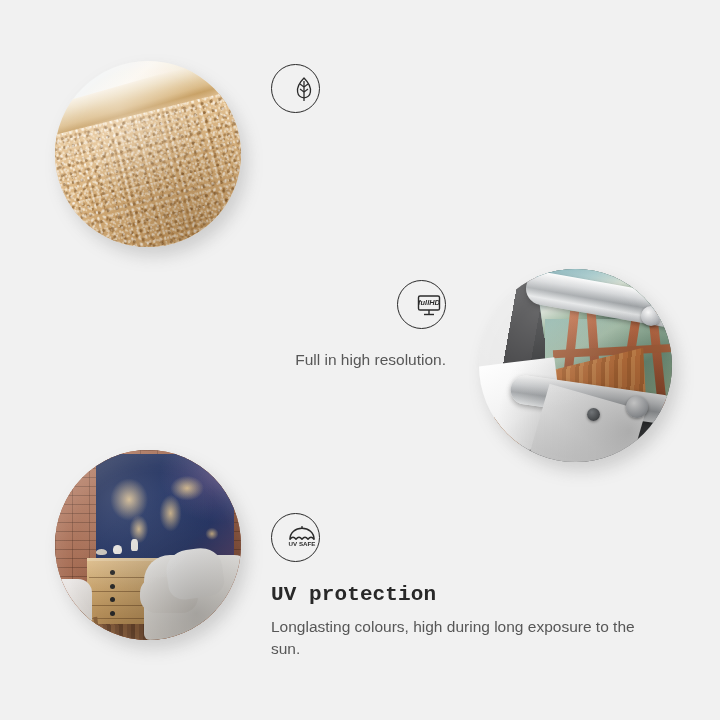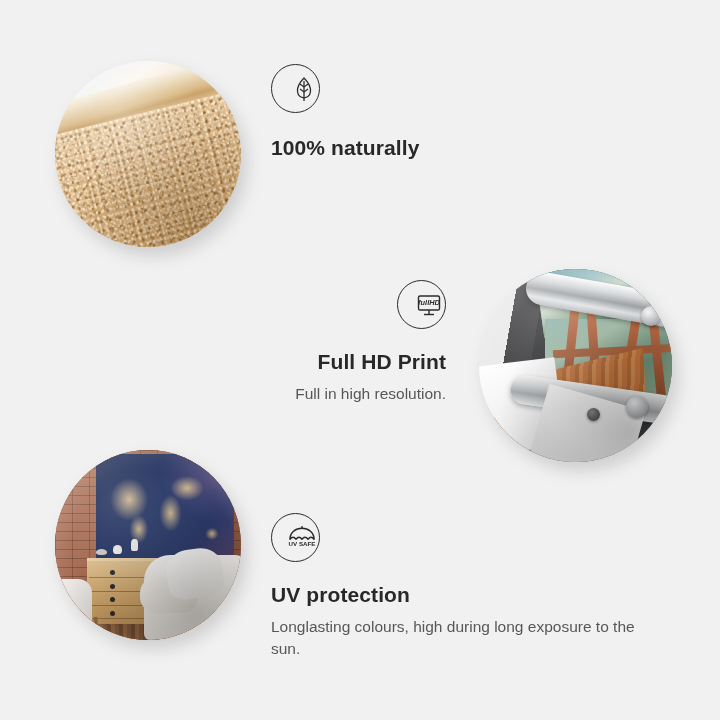--- a/index.html
+++ b/index.html
@@ -250,21 +250,21 @@
   #feature-natural { left:271px; top:64px; }
   #feature-natural .badge{ margin-bottom:22px; }
   #feature-natural .feature-title{ margin-bottom:9px; }
 
   #feature-fullhd { left:210px; top:280px; width:236px; text-align:right; }
   #feature-fullhd .badge{ margin:0 0 20px auto; }
   #feature-fullhd .feature-title{ margin-bottom:9px; }
 
   #feature-uv { left:271px; top:513px; width:365px; }
   #feature-uv .badge{ margin-bottom:20px; }
-  #feature-uv .feature-title{ margin-bottom:9px; }
+  #feature-uv .feature-title{ margin-bottom:9px;font-family:Liberation Mono, monospace; }
 </style>
 </head>
 <body>
 
 <div class="stage">
 
   <div class="photo" id="photo-cork">
     <div class="layer-sky"></div>
     <div class="layer-edge"></div>
     <div class="layer-cork"></div>
@@ -335,33 +335,31 @@
     <div class="badge">
       <svg width="30" height="30" viewBox="0 0 30 30" aria-hidden="true">
         <path d="M15 4 C9.5 9.5 8 14 8.6 18 C9.1 21.6 11.8 23.6 15 23.8 C18.2 23.6 20.9 21.6 21.4 18 C22 14 20.5 9.5 15 4 Z" fill="none" stroke="#2b2b2b" stroke-width="1.3" stroke-linejoin="round"></path>
         <line x1="15" y1="7" x2="15" y2="27" stroke="#2b2b2b" stroke-width="1.3"></line>
         <line x1="15" y1="13" x2="11" y2="10" stroke="#2b2b2b" stroke-width="1.1"></line>
         <line x1="15" y1="13" x2="19" y2="10" stroke="#2b2b2b" stroke-width="1.1"></line>
         <line x1="15" y1="18" x2="11" y2="15" stroke="#2b2b2b" stroke-width="1.1"></line>
         <line x1="15" y1="18" x2="19" y2="15" stroke="#2b2b2b" stroke-width="1.1"></line>
       </svg>
     </div>
-    <div class="feature-title">100% naturally</div>
   </div>
 
   <div class="feature" id="feature-fullhd">
     <div class="badge">
       <svg width="32" height="32" viewBox="0 0 32 32" aria-hidden="true">
         <rect x="5.5" y="7" width="21" height="14" rx="1.6" fill="none" stroke="#2b2b2b" stroke-width="1.4"></rect>
         <line x1="16" y1="21" x2="16" y2="25.5" stroke="#2b2b2b" stroke-width="1.4"></line>
         <line x1="11" y1="25.5" x2="21" y2="25.5" stroke="#2b2b2b" stroke-width="1.4"></line>
         <text x="16" y="16.4" text-anchor="middle" font-family="Liberation Sans, sans-serif" font-size="7.4" font-weight="bold" font-style="italic" fill="#2b2b2b">fullHD</text>
       </svg>
     </div>
-    <div class="feature-title">Full HD Print</div>
     <div class="feature-desc">Full in high resolution.</div>
   </div>
 
   <div class="feature" id="feature-uv">
     <div class="badge">
       <svg width="34" height="34" viewBox="0 0 34 34" aria-hidden="true">
         <path d="M5 18.2 C5 11.6 10.4 7.2 17 7.2 C23.6 7.2 29 11.6 29 18.2" fill="none" stroke="#2b2b2b" stroke-width="1.5" stroke-linecap="round"></path>
         <path d="M5 18.2 Q8 14.4 11 18.2 Q14 14.4 17 18.2 Q20 14.4 23 18.2 Q26 14.4 29 18.2" fill="none" stroke="#2b2b2b" stroke-width="1.4" stroke-linejoin="round"></path>
         <line x1="17" y1="5.6" x2="17" y2="7.3" stroke="#2b2b2b" stroke-width="1.4" stroke-linecap="round"></line>
         <text x="17" y="25.2" text-anchor="middle" font-family="Liberation Sans, sans-serif" font-size="6.2" font-weight="bold" fill="#2b2b2b">UV SAFE</text>

